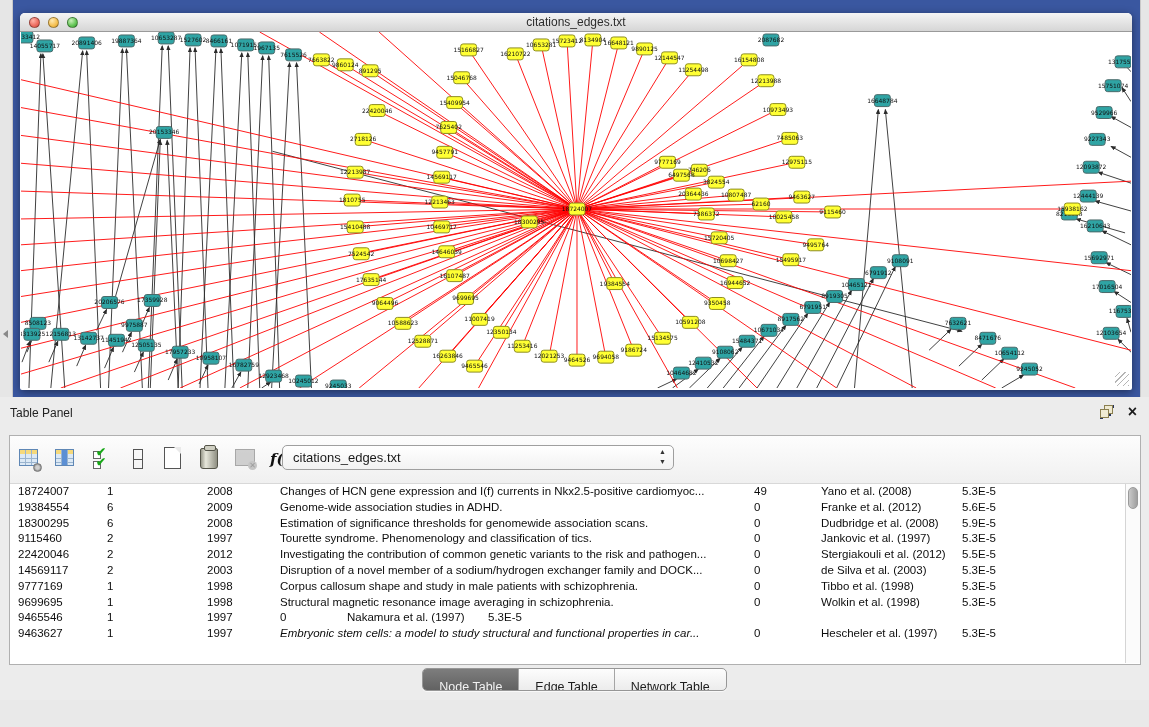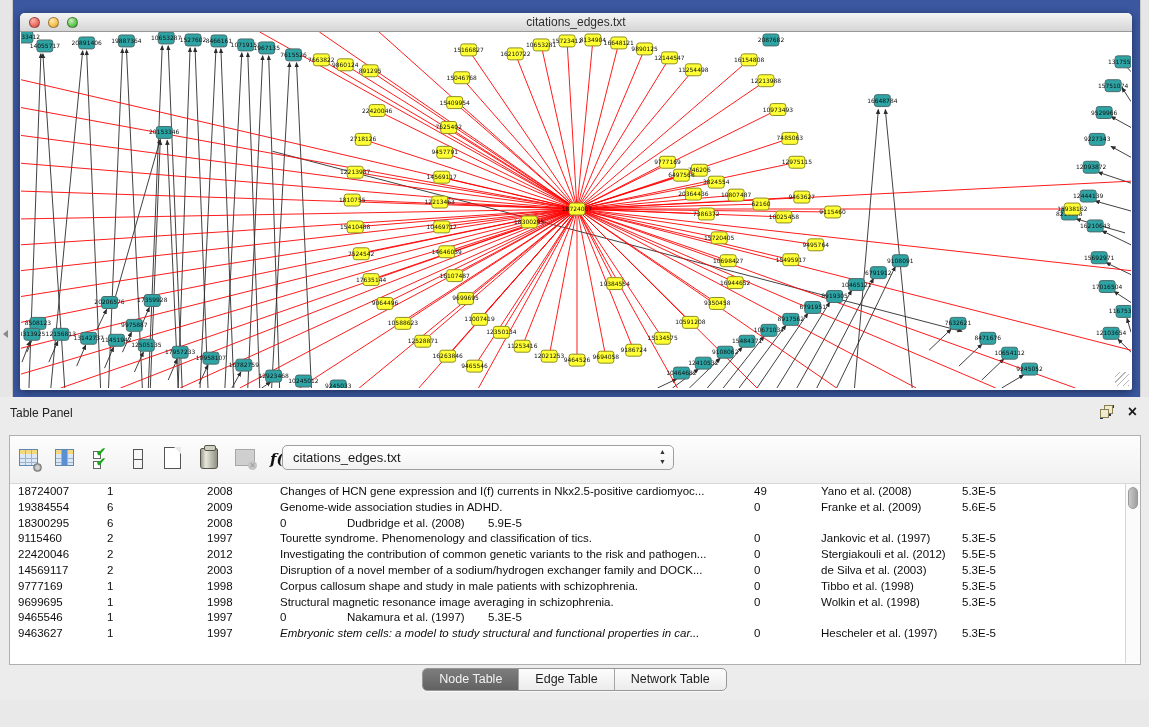--- a/index.html
+++ b/index.html
@@ -77,21 +77,21 @@
   .th.sorted { text-align:left; padding-left:4px; }
   .sort-tri { font-size:9px; color:#10445e; margin-right:2px; }
   .trow { display:flex; height:15.8px; }
   .td { font-size:11.5px; color:#0d0d0d; line-height:15.8px; white-space:nowrap; overflow:hidden; padding-left:5px; }
   .vscroll { position:absolute; right:0px; top:48px; width:15px; bottom:1px; background:#fbfbfb; border-left:1px solid #d5d5d5; }
   .vthumb { position:absolute; left:2px; top:3px; width:10px; height:22px; border-radius:5px; background:linear-gradient(90deg,#c9c9c9,#9f9f9f); border:1px solid #9a9a9a; }
 
   
   .tp-tabs { position:absolute; left:0; right:0; top:271px; height:30px; display:flex; justify-content:center; }
   .seg { display:flex; height:23px; border:1px solid #979797; border-radius:5px; overflow:hidden; background:linear-gradient(#fdfdfd,#ececec); box-shadow:0 1px 0 rgba(255,255,255,.7); }
-  .seg-item { padding:0 16px; font-size:12.5px; line-height:21px; color:#1d1d1d; border-right:1px solid #a5a5a5; cursor:default; }
+  .seg-item { padding:8px 16px; font-size:12.5px; line-height:21px; color:#1d1d1d; border-right:1px solid #a5a5a5; cursor:default; }
   .seg-item:last-child { border-right:none; }
   .seg-item.active { background:linear-gradient(#7d7d7d,#626262); color:#f2f2f2; }
 
   
   .statusbar { position:absolute; left:0; top:700px; width:1149px; height:27px; background:linear-gradient(#efefef,#e2e2e2); border-top:1px solid #c6c6c6; }
   .mem { position:absolute; right:34px; top:7px; font-size:11.5px; color:#222; }
   .memdot { position:absolute; right:12px; top:6px; width:14px; height:14px; border-radius:50%; border:1px solid #3a9a34; background:radial-gradient(circle at 38% 32%, #b6f0a8, #4ecb41 65%, #32a528); }
 </style>
 </head>
 <body>
@@ -857,27 +857,28 @@
               <div class="td" style="width: 67px;">49</div>
               <div class="td" style="width: 141px;">Yano et al. (2008)</div>
               <div class="td" style="width: 115px;">5.3E-5</div>
             </div>
             <div class="trow">
               <div class="td" style="width: 89px;">19384554</div>
               <div class="td" style="width: 100px;">6</div>
               <div class="td" style="width: 73px;">2009</div>
               <div class="td" style="width: 474px;">Genome-wide association studies in ADHD.</div>
               <div class="td" style="width: 67px;">0</div>
-              <div class="td" style="width: 141px;">Franke et al. (2009)</div>
+              <div class="td" style="width: 141px;">Franke et al. (2012)</div>
               <div class="td" style="width: 115px;">5.6E-5</div>
             </div>
             <div class="trow">
               <div class="td" style="width: 89px;">18300295</div>
               <div class="td" style="width: 100px;">6</div>
               <div class="td" style="width: 73px;">2008</div>
+              <div class="td" style="width: 474px;">Estimation of significance thresholds for genomewide association scans.</div>
               <div class="td" style="width: 67px;">0</div>
               <div class="td" style="width: 141px;">Dudbridge et al. (2008)</div>
               <div class="td" style="width: 115px;">5.9E-5</div>
             </div>
             <div class="trow">
               <div class="td" style="width: 89px;">9115460</div>
               <div class="td" style="width: 100px;">2</div>
               <div class="td" style="width: 73px;">1997</div>
               <div class="td" style="width: 474px;">Tourette syndrome. Phenomenology and classification of tics.</div>
               <div class="td" style="width: 67px;">0</div>

